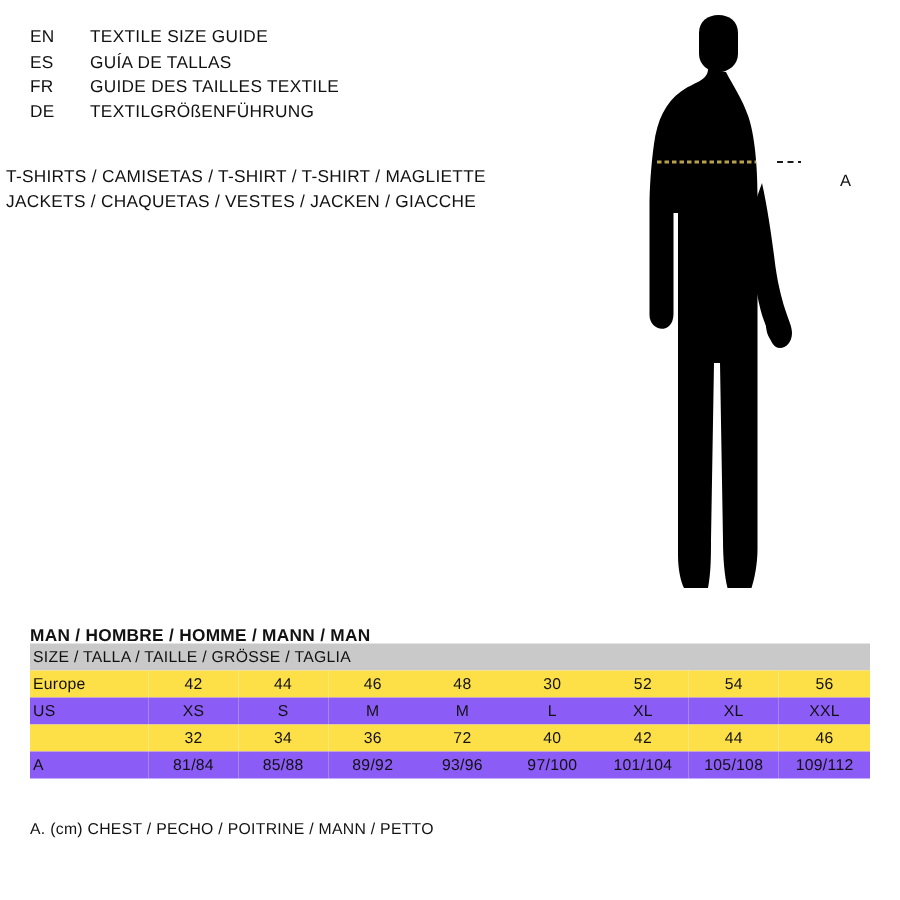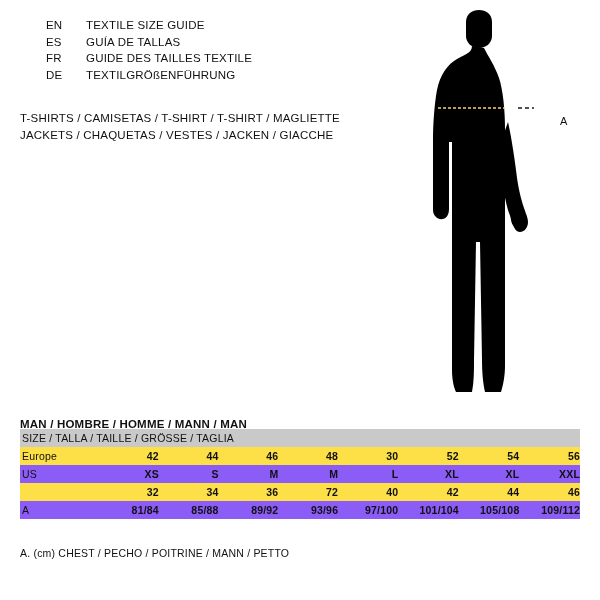--- a/index.html
+++ b/index.html
@@ -29,36 +29,35 @@
     top: 17px;
     width: 380px;
   }
   .lang-row {
     display: flex;
     align-items: center;
     font-size: 11.5px;
     line-height: 16.6px;
     letter-spacing: 0.2px;
     color: #111;
-    margin-left: 26px;
   }
   .lang-code {
     width: 40px;
     flex: 0 0 40px;
     font-size: 11.5px;
   }
   .lang-text {
     flex: 1 1 auto;
     white-space: nowrap;
   }
 
   
   .category-block {
     position: absolute;
-    left: 20px;
+    left: 4px;
     top: 110px;
     width: 400px;
   }
   .category-line {
     font-size: 11.5px;
     line-height: 17px;
     letter-spacing: 0.2px;
     white-space: nowrap;
     color: #111;
   }
@@ -115,21 +114,21 @@
   }
   .row-shade td { background: #8b5cf6; }
   .row-plain td { background: #fde047; }
   .col-label {
     width: 80px;
     padding-left: 2px !important;
   }
   .hdr-label {
     padding-left: 2px !important;
   }
-  .val-cell { width: 62px; text-align: right; font-weight: bold; }
+  .val-cell { width: 62px; text-align: center; }
 
   .footnote {
     position: absolute;
     left: 20px;
     top: 547px;
     font-size: 10.5px;
     letter-spacing: 0.2px;
     color: #111;
   }
 </style>

